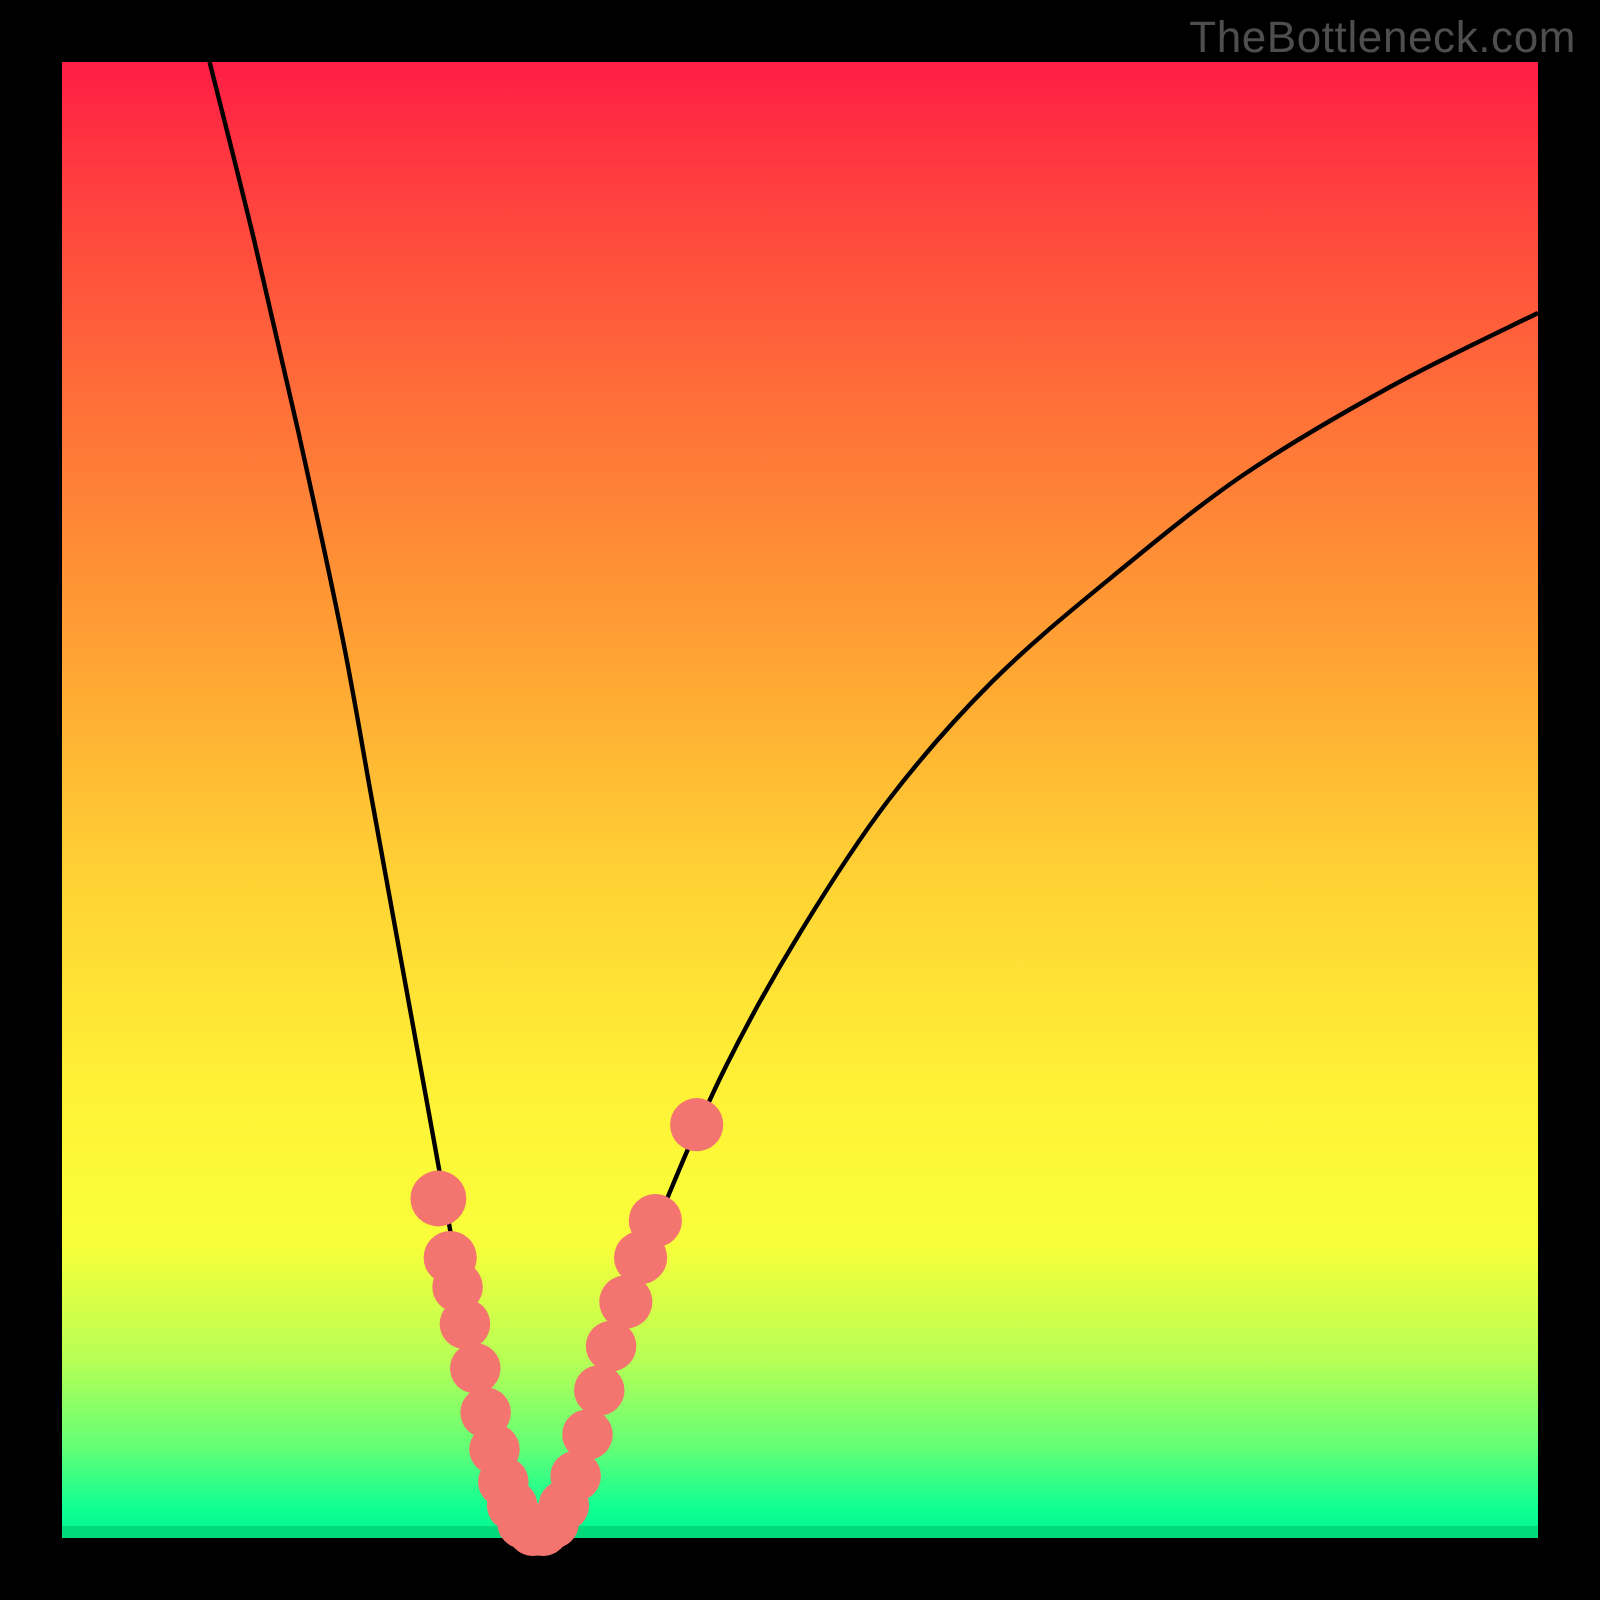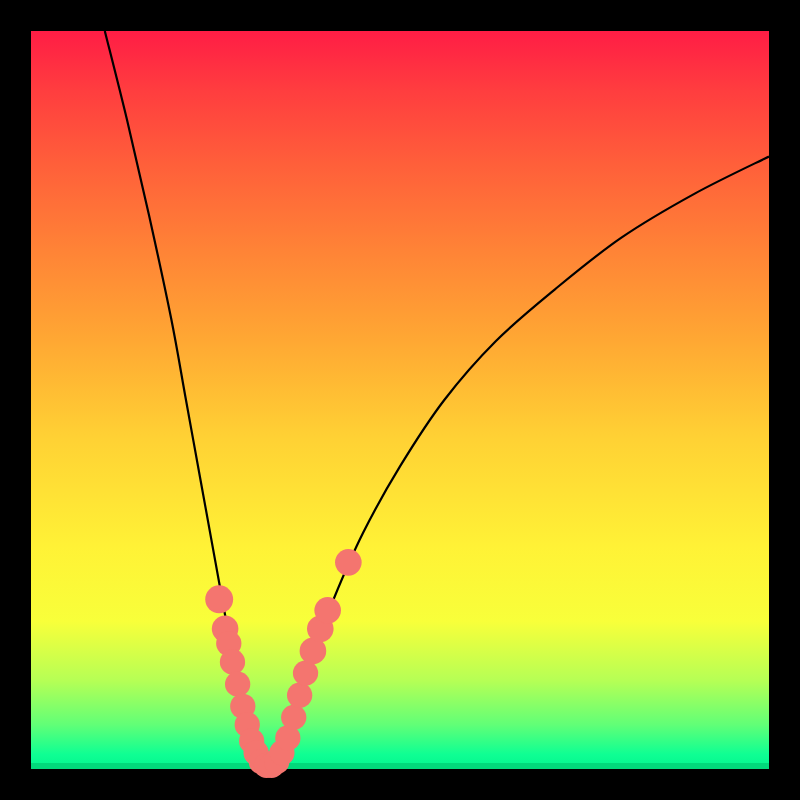--- a/index.html
+++ b/index.html
@@ -99,13 +99,14 @@
           <circle cx="262.728" cy="686.34" r="12.6346" class="marker"></circle>
           <circle cx="268.632" cy="664.2" r="12.6346" class="marker"></circle>
           <circle cx="274.53600000000006" cy="642.06" r="12.6346" class="marker"></circle>
           <circle cx="281.916" cy="619.92" r="13.2988" class="marker"></circle>
           <circle cx="289.296" cy="597.78" r="13.2988" class="marker"></circle>
           <circle cx="296.67600000000004" cy="579.33" r="13.2988" class="marker"></circle>
           <circle cx="317.34" cy="531.36" r="13.2988" class="marker"></circle>
         </g>
     </svg>
   </div>
+  <div class="watermark">TheBottleneck.com</div>
 </div>
 
 </body></html>

